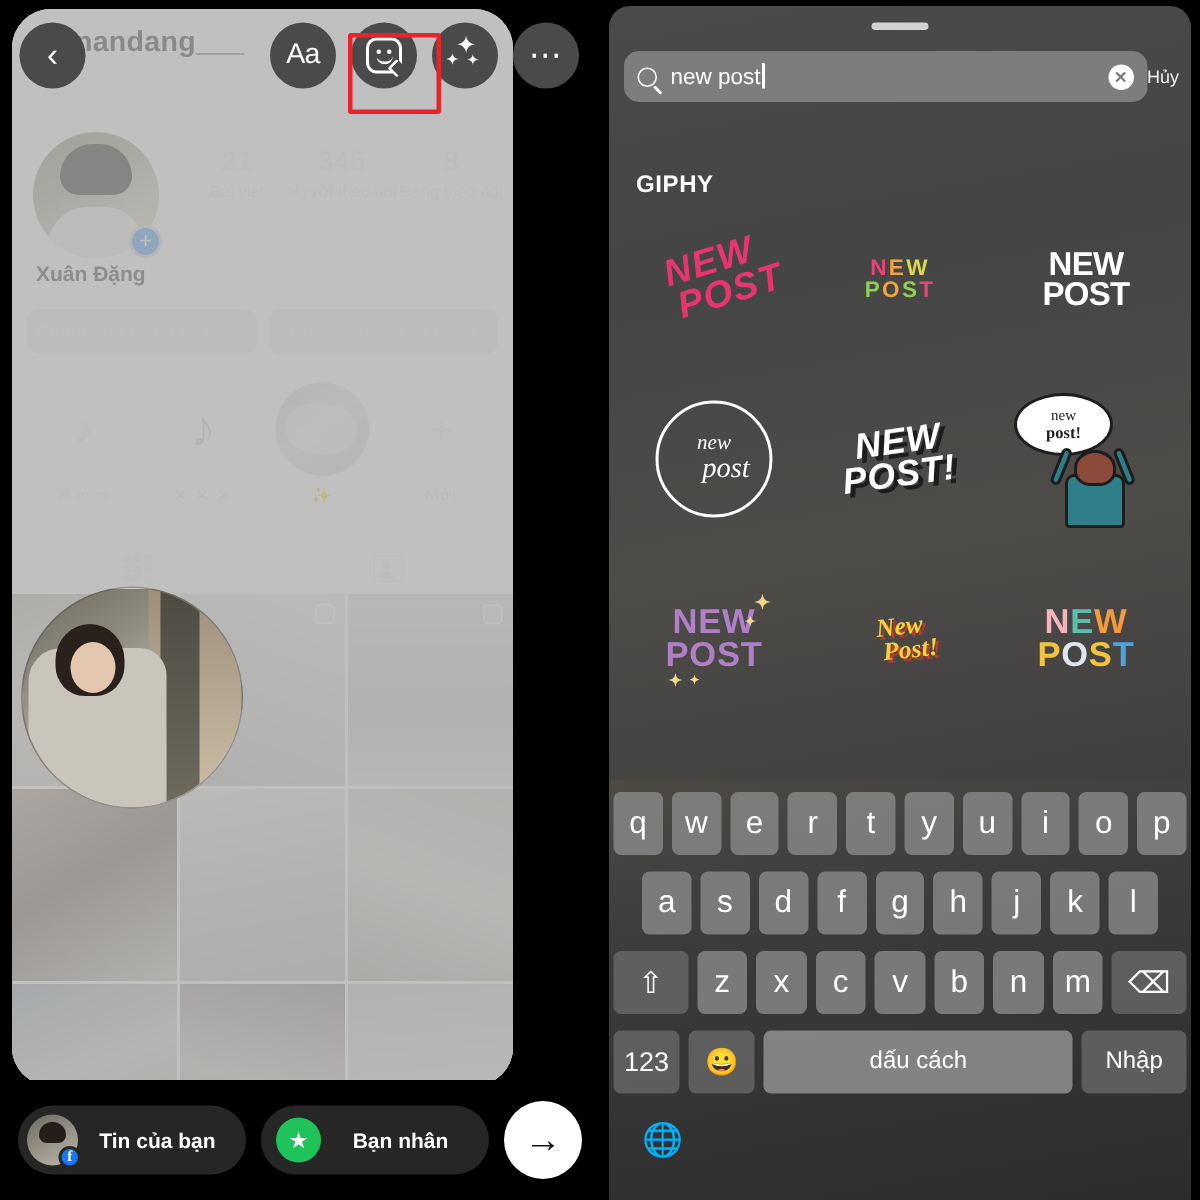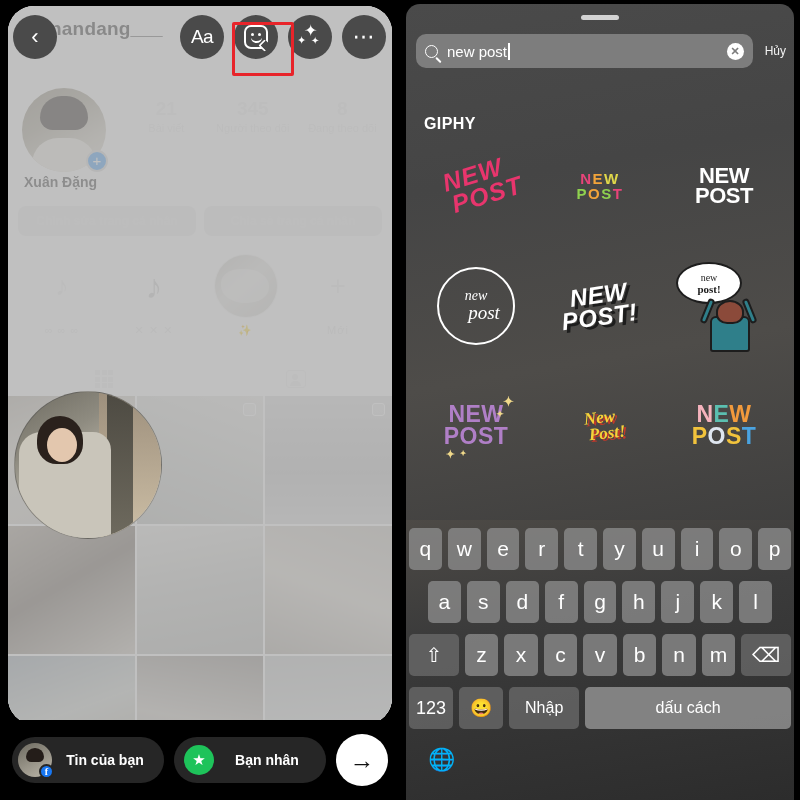--- a/index.html
+++ b/index.html
@@ -13,21 +13,21 @@
 
   
   .left-panel {
     position: relative;
     width: 400px; height: 800px;
     background: #000;
     overflow: hidden;
   }
   .phone-body {
     position: absolute; left: 8px; top: 6px;
-    width: 384px; height: 718px;
+    width: 334px; height: 718px;
     border-radius: 26px;
     overflow: hidden;
     background: #b9b9b9;
   }
   
   .dim-veil {
     position: absolute; inset: 0;
     background: rgba(170,170,170,0.74);
     z-index: 40; pointer-events: none;
   }
@@ -286,21 +286,21 @@
     background: linear-gradient(170deg,#4a4a4a 0%,#454545 22%,#4e4c49 45%,#3b3b3b 75%,#2e2e2e 100%);
     border-radius: 14px 14px 0 0;
     overflow: hidden;
   }
   .drag-handle {
     position: absolute; left: 50%; top: 11px; transform: translateX(-50%);
     width: 38px; height: 5px; border-radius: 3px; background: #d2d2d2;
   }
   .search-row {
     position: absolute; left: 10px; right: 8px; top: 30px;
-    display: flex; align-items: center; gap: 12px;
+    display: flex; align-items: center; 
   }
   .search-box {
     flex: 1; height: 34px; border-radius: 10px; background: #7d7d7d;
     display: flex; align-items: center; padding: 0 9px; gap: 9px;
   }
   .search-ico {
     width: 13px; height: 13px; border: 1.8px solid #fff; border-radius: 50%;
     position: relative; flex-shrink: 0;
   }
   .search-ico::after {
@@ -709,22 +709,22 @@
           <div class="key">m</div>
           <div class="key wide fn">
             <span class="del-glyph">⌫</span>
           </div>
         </div>
         <div class="kb-row r4">
           <div class="key small fn">123</div>
           <div class="key small fn">
             <span>😀</span>
           </div>
+          <div class="key space">dấu cách</div>
           <div class="key enter fn">Nhập</div>
-          <div class="key space">dấu cách</div>
         </div>
         <div class="kb-bottom">
           <div class="globe-key">
             <span>🌐</span>
           </div>
         </div>
       </div>
     </div>
   </div>
 

